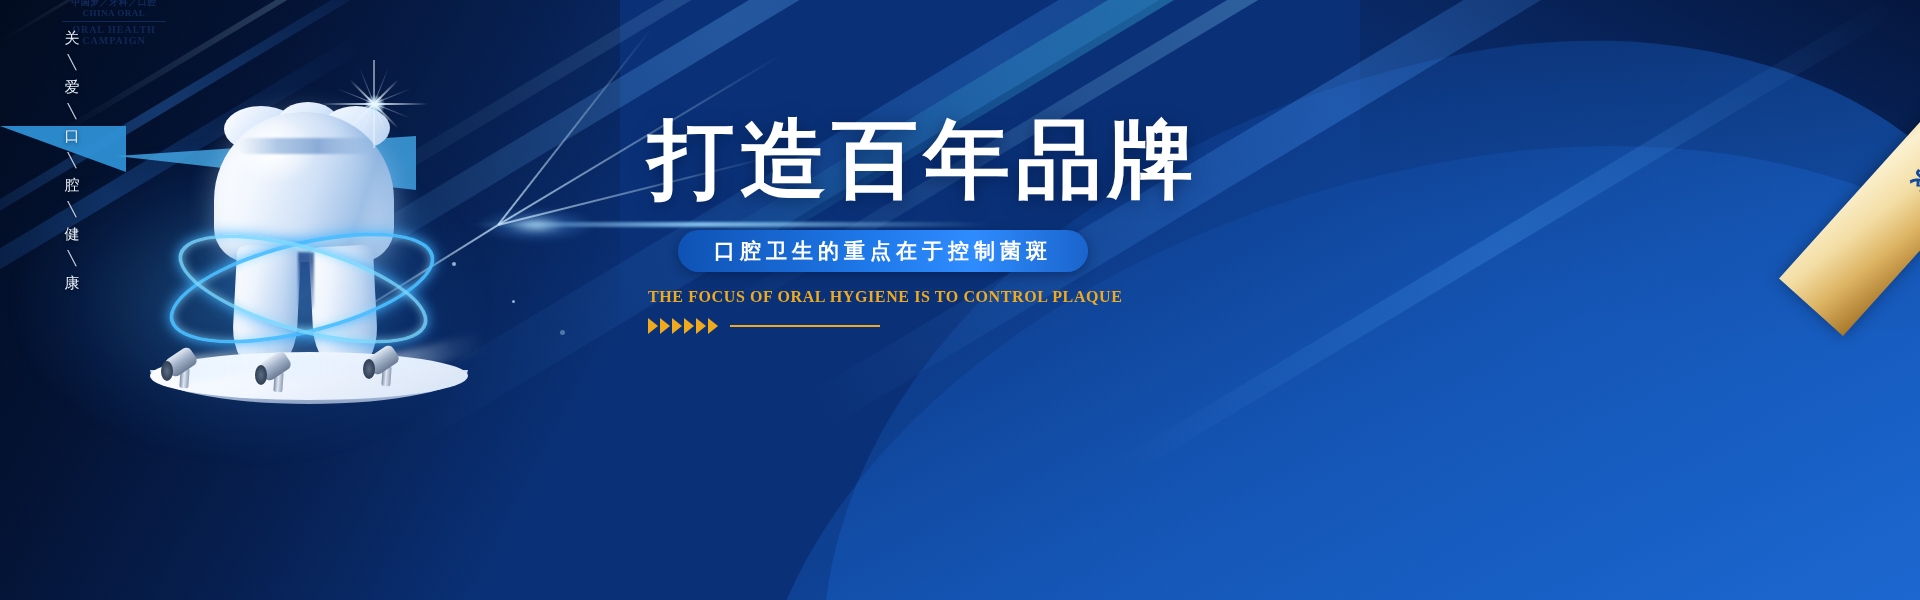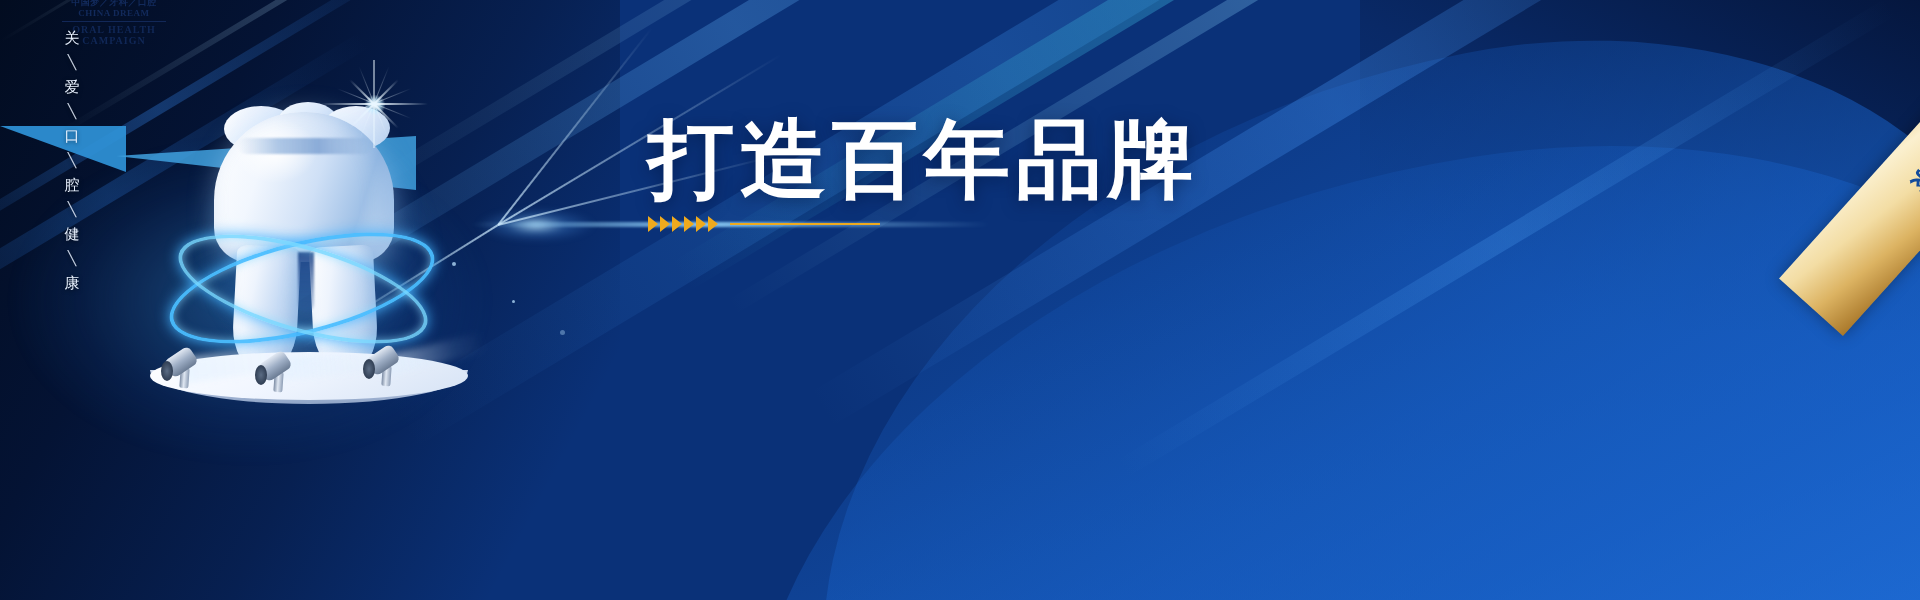--- a/index.html
+++ b/index.html
@@ -271,21 +271,21 @@
   <div class="ray" style="transform:rotate(-31deg);"></div>
   <div class="ray" style="transform:rotate(-52deg); width:250px;"></div>
   <div class="ray" style="transform:rotate(-14deg); width:290px;"></div>
   <div class="ray" style="transform:rotate(148deg); width:230px;"></div>
   <div class="spark-dot" style="left:452px; top:262px; width:4px; height:4px;"></div>
   <div class="spark-dot" style="left:512px; top:300px; width:3px; height:3px;"></div>
   <div class="spark-dot" style="left:560px; top:330px; width:5px; height:5px; opacity:.5;"></div>
 
   <div class="watermark">
     <div>中国梦／牙科／口腔</div>
-    <div>CHINA DREAM</div>
+    <div>CHINA ORAL</div>
     <div class="wm-rule"></div>
     <div class="wm-sub">ORAL HEALTH CAMPAIGN</div>
   </div>
 
   <div class="tri-left"></div>
   <div class="wedge"></div>
 
   <div class="vlabel">
     <span class="ch">关</span>
     <span class="sep">╲</span>
@@ -355,21 +355,25 @@
     <div style="position:absolute; left:216px; top:0px;">
       <div class="spot" style="left:16px; top:14px; transform:rotate(4deg);"></div>
       <div class="spot-head" style="left:2px; top:-2px; transform:rotate(-34deg);"></div>
       <div class="spot-lens" style="left:-3px; top:7px;"></div>
     </div>
   </div>
 
   <div class="copy">
     <div class="h1 h1-l1">打造百年品牌</div>
 
-
+    <div style="display:flex;">
+      <div class="pill">口腔卫生的重点在于控制菌斑</div>
+    </div>
+
+    <div class="eng">THE FOCUS OF ORAL HYGIENE IS TO CONTROL PLAQUE</div>
 
     <div class="chevrons">
       <span class="chev"></span>
       <span class="chev"></span>
       <span class="chev"></span>
       <span class="chev"></span>
       <span class="chev"></span>
       <span class="chev"></span>
       <span class="rule"></span>
     </div>

